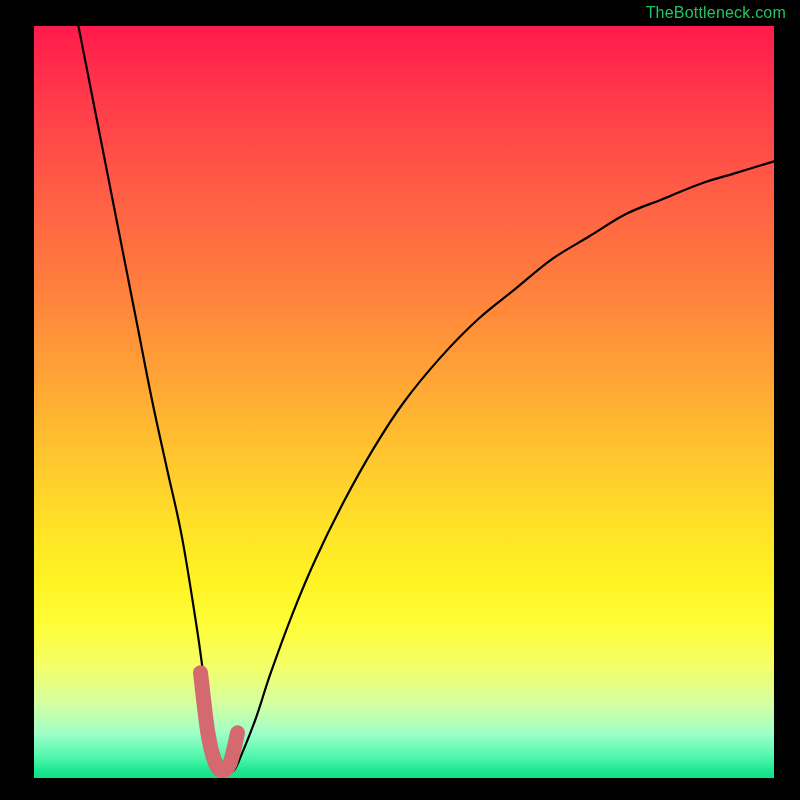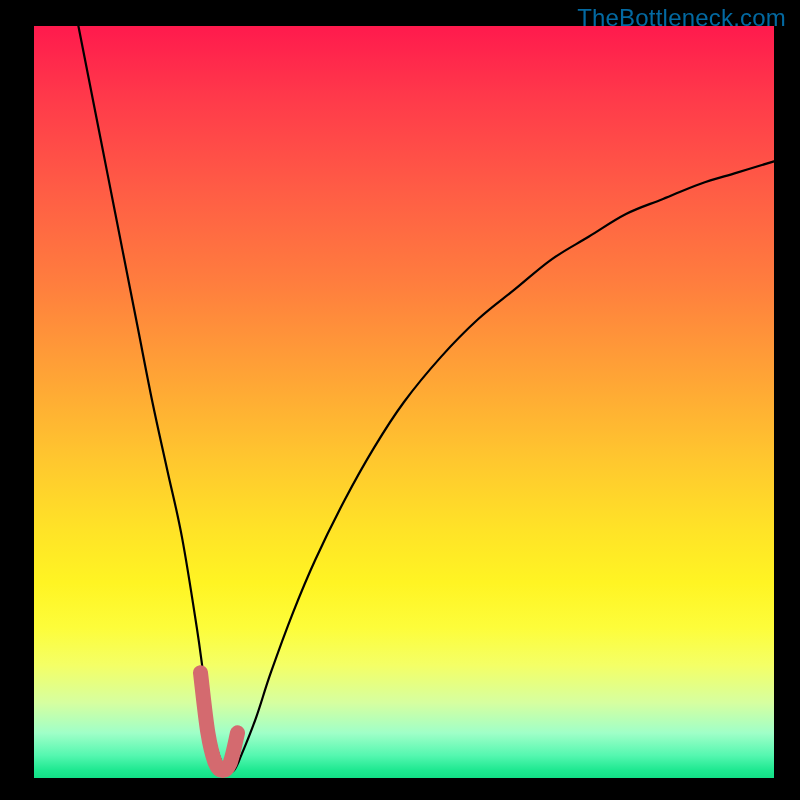--- a/index.html
+++ b/index.html
@@ -40,22 +40,22 @@
       #a0ffc8 94%,
       #55f7b0 97%,
       #1de890 99%,
       #12df86 100%
     );
   }
   .watermark {
     position: absolute;
     top: 4px;
     right: 14px;
-    color: #0369a1;
-    font-size: 24px;
+    color: #22c55e;
+    font-size: 16px;
     font-weight: 500;
     letter-spacing: 0.2px;
     user-select: none;
   }
   svg.curve {
     position: absolute;
     left: 0;
     top: 0;
     width: 740px;
     height: 752px;

